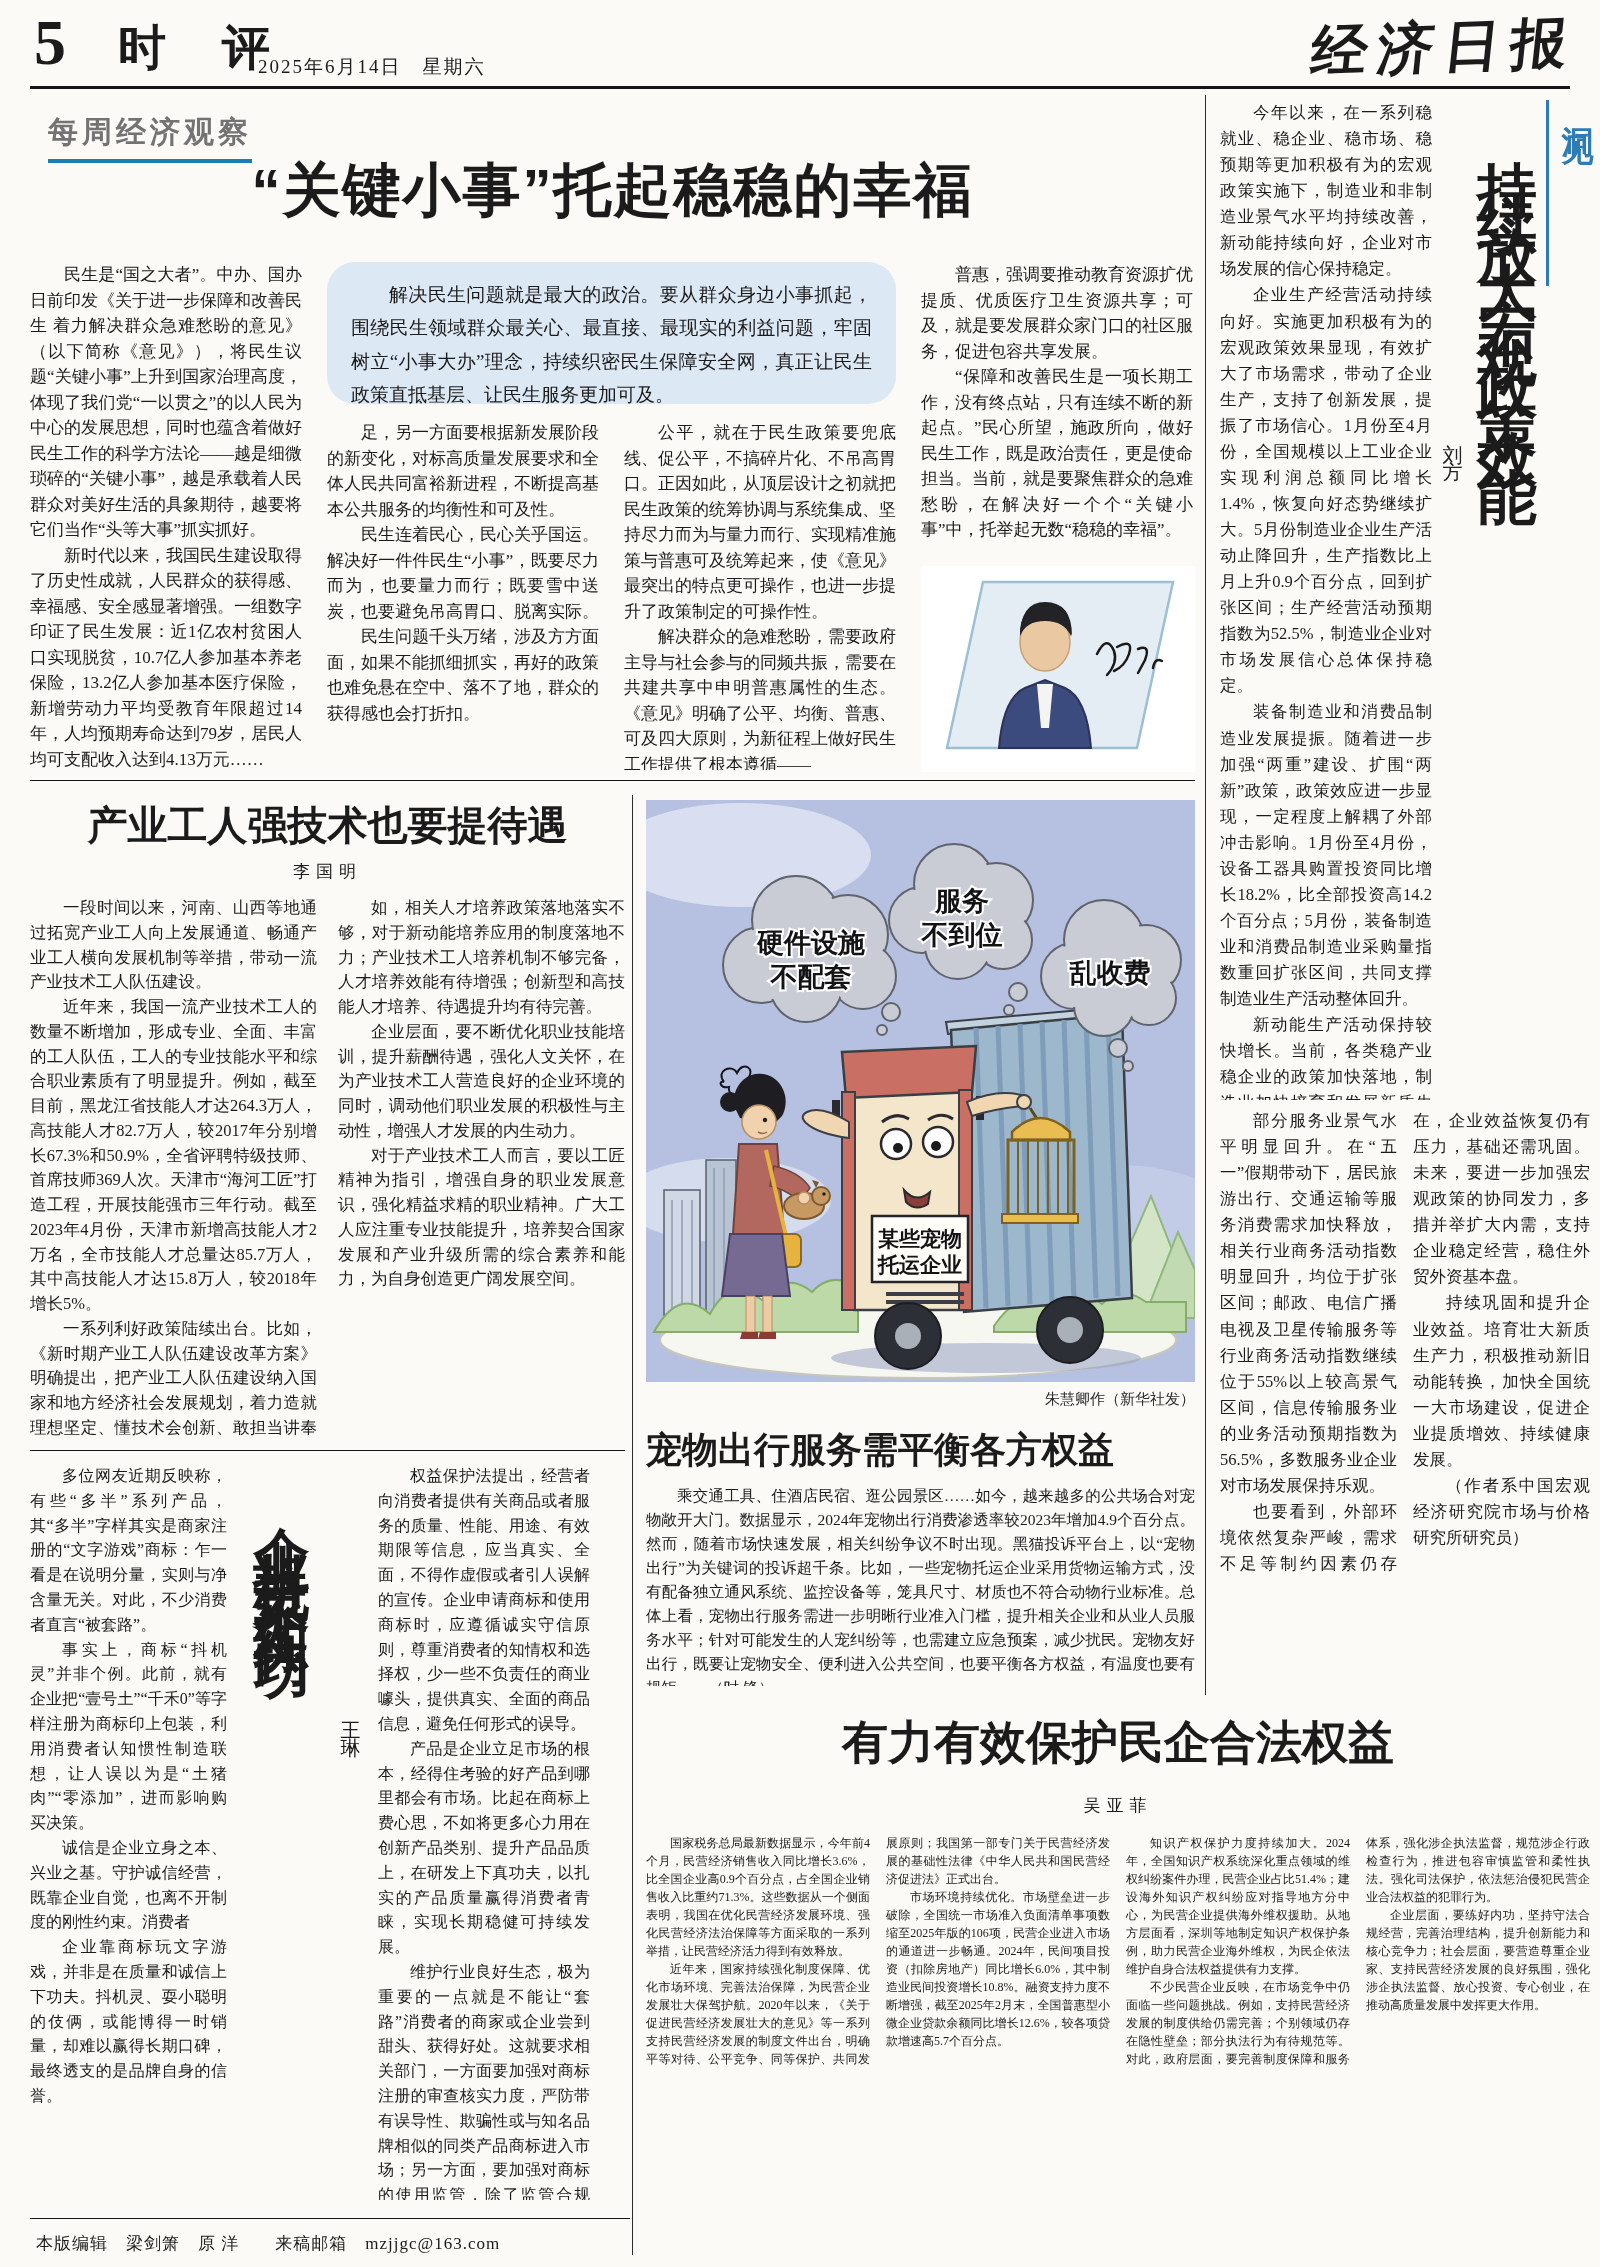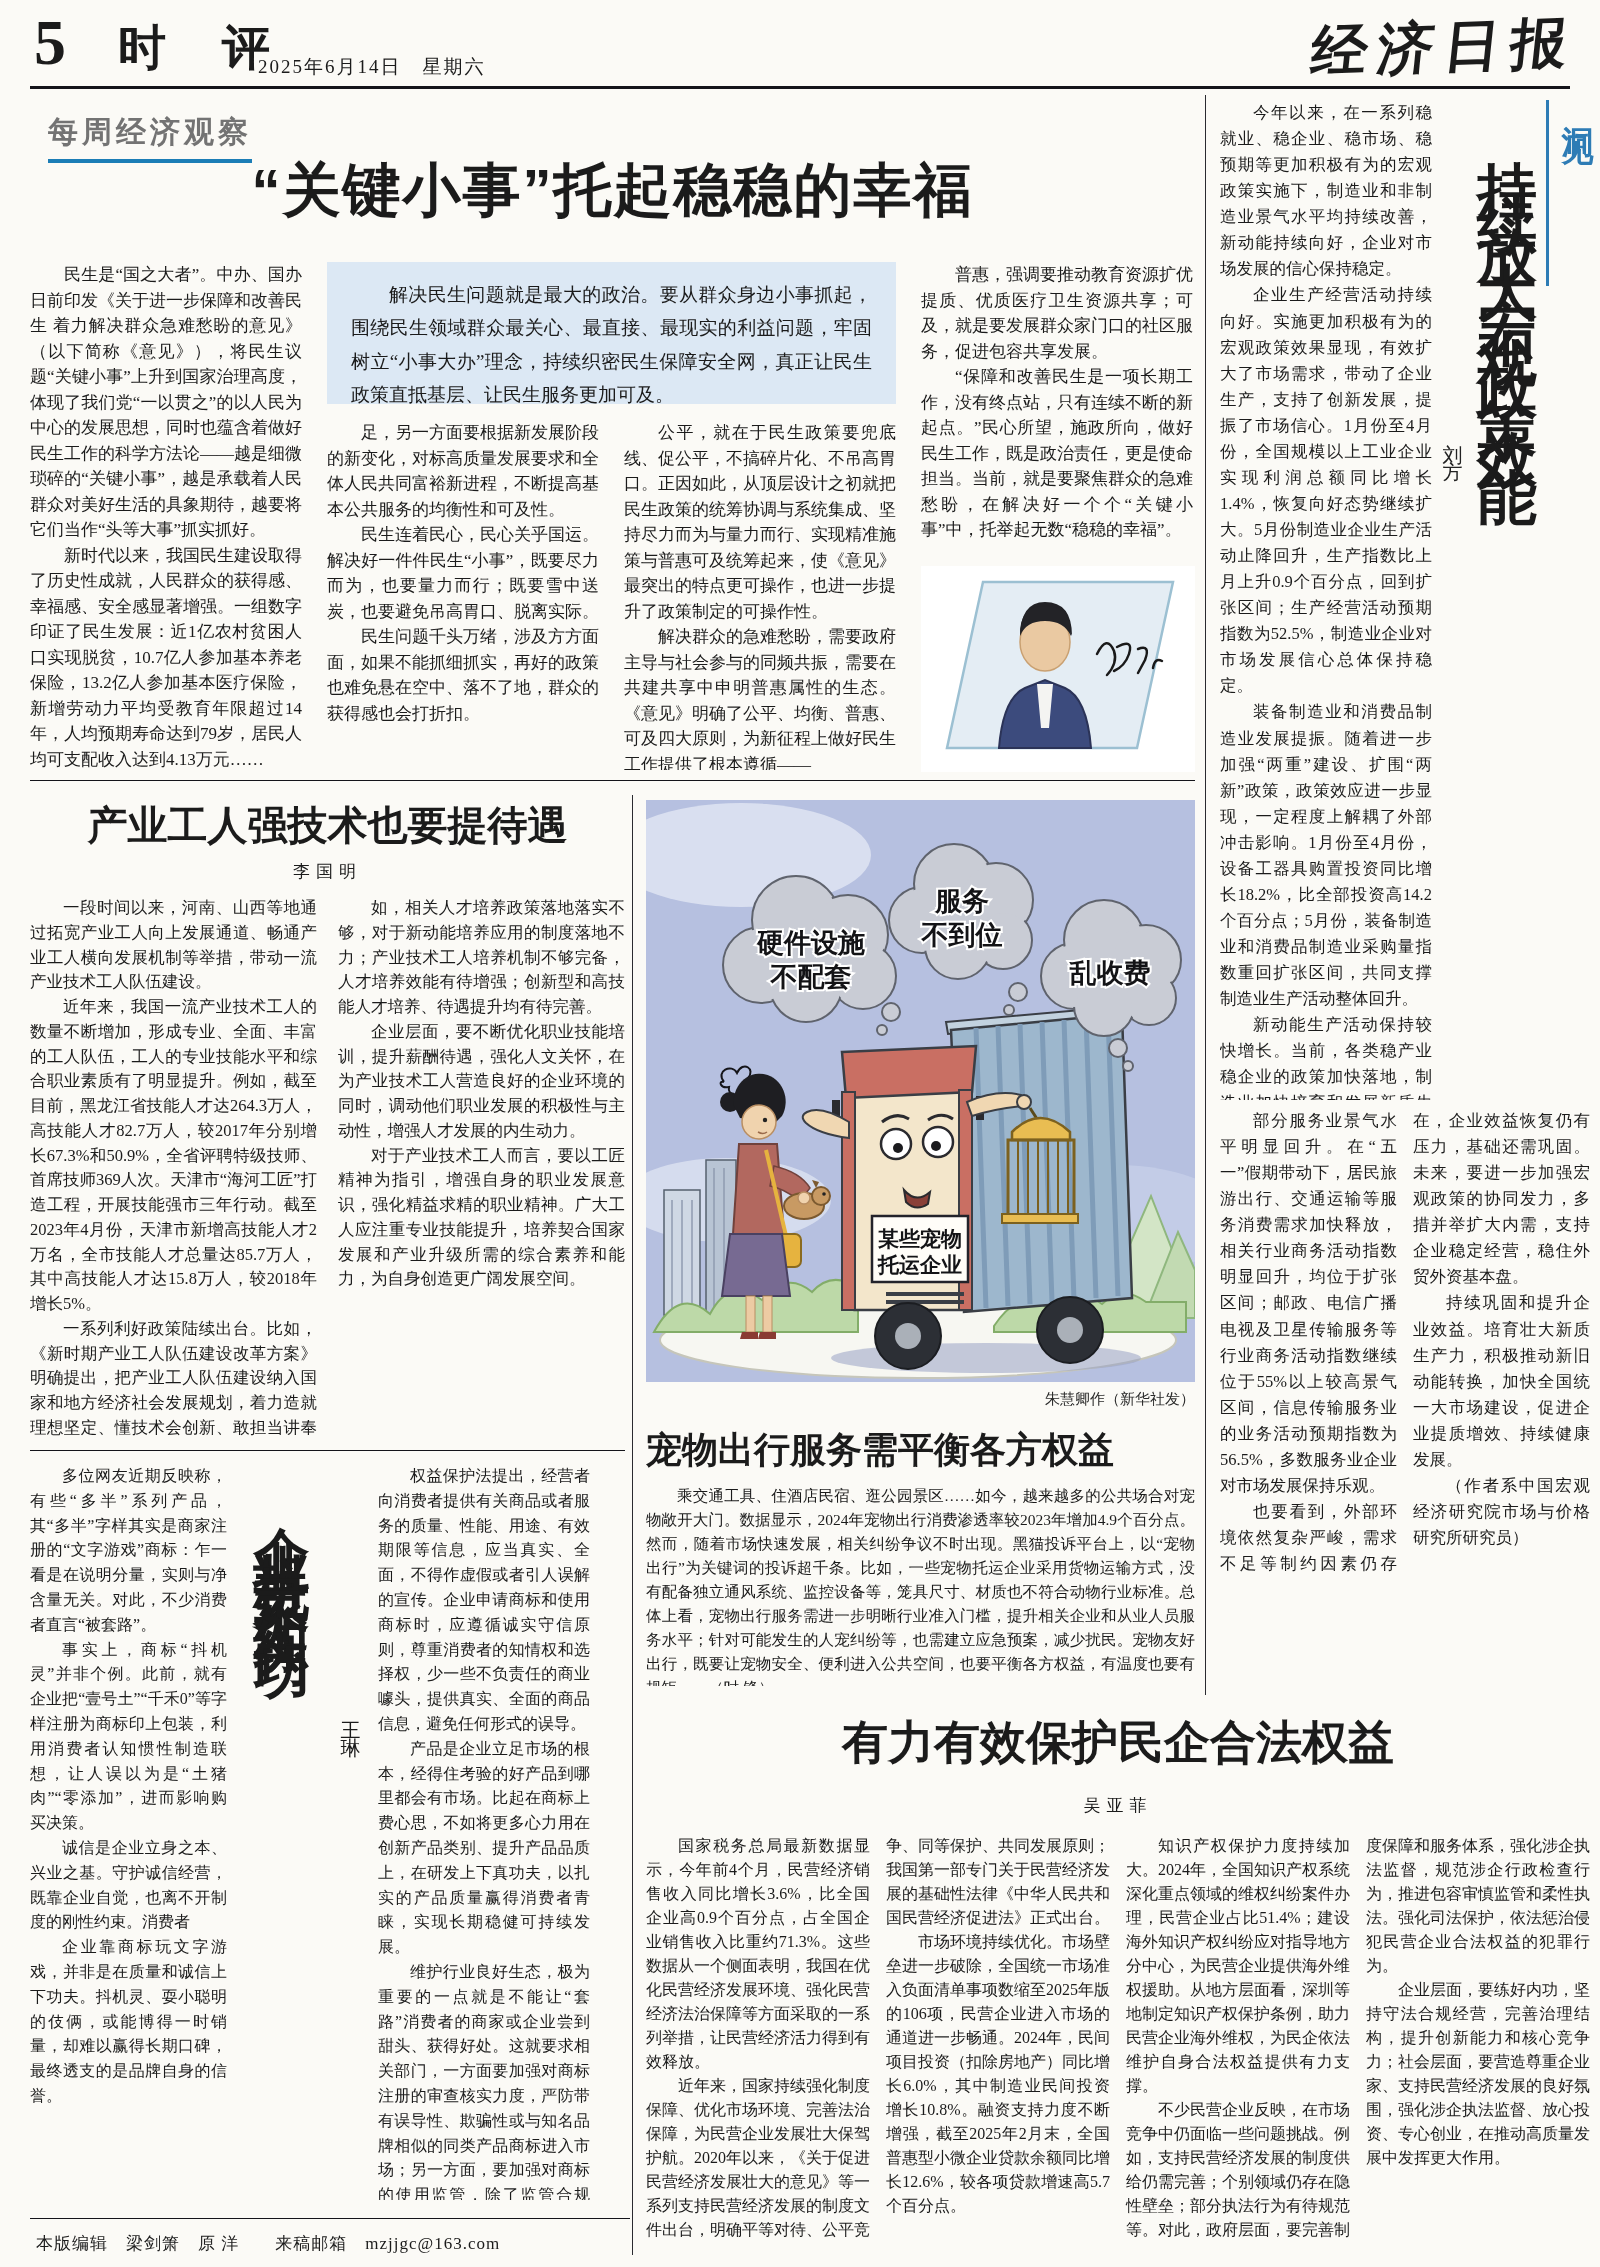--- a/index.html
+++ b/index.html
@@ -19,21 +19,21 @@
   .masthead-name{right:24px;top:10px;font-size:56px;font-weight:900;letter-spacing:10px;
         transform:skewX(-8deg) rotate(-2deg);font-family:"Liberation Serif",serif;}
 
   
   .kicker{left:48px;top:112px;font-size:30px;font-weight:900;color:#737373;
         font-family:"Liberation Sans","DejaVu Sans",sans-serif;letter-spacing:4px;
         border-bottom:4px solid #1b7db6;padding-bottom:6px;}
   .main-headline{left:30px;top:152px;width:1165px;text-align:center;font-size:58px;font-weight:900;
         font-family:"Liberation Sans","DejaVu Sans",sans-serif;letter-spacing:2px;}
   .intro-box{left:327px;top:262px;width:569px;height:142px;background:#dce8f4;box-sizing:border-box;
-        padding:16px 24px;font-size:19px;line-height:1.75;text-align:justify;overflow:hidden;}
+        padding:16px 24px;font-size:19px;line-height:1.75;text-align:justify;overflow:hidden;border-radius:28px;}
   .mcol{width:272px;font-size:17px;}
   .serif-title{font-family:"Liberation Serif",serif;font-weight:900;}
   .sans-title{font-family:"Liberation Sans","DejaVu Sans",sans-serif;font-weight:900;}
 
   .byline{text-align:center;font-size:17px;letter-spacing:6px;}
 
   
   .vert{writing-mode:vertical-rl;text-orientation:upright;}
   .ent-vtitle{left:244px;top:1482px;height:700px;font-size:56px;font-weight:900;letter-spacing:13px;
         font-family:"Liberation Serif",serif;}
@@ -306,21 +306,21 @@
       <p class="para">权益保护法提出，经营者向消费者提供有关商品或者服务的质量、性能、用途、有效期限等信息，应当真实、全面，不得作虚假或者引人误解的宣传。企业申请商标和使用商标时，应遵循诚实守信原则，尊重消费者的知情权和选择权，少一些不负责任的商业噱头，提供真实、全面的商品信息，避免任何形式的误导。</p>
       <p class="para">产品是企业立足市场的根本，经得住考验的好产品到哪里都会有市场。比起在商标上费心思，不如将更多心力用在创新产品类别、提升产品品质上，在研发上下真功夫，以扎实的产品质量赢得消费者青睐，实现长期稳健可持续发展。</p>
       <p class="para">维护行业良好生态，极为重要的一点就是不能让“套路”消费者的商家或企业尝到甜头、获得好处。这就要求相关部门，一方面要加强对商标注册的审查核实力度，严防带有误导性、欺骗性或与知名品牌相似的同类产品商标进入市场；另一方面，要加强对商标的使用监管，除了监管合规性，还要关注行业宣传，以及商标不规范使用等问题，防止企业过度营销误导消费者，提高“心机”商标的违法成本，并及时曝光典型案例，起到警示作用。</p>
     </div>
 
   <div class="abs rule-h" style="left:30px;top:2218px;width:600px;"></div>
   <div class="abs footer-text" style="left:36px;top:2232px;width:600px;">本版编辑　梁剑箫　原 洋　　来稿邮箱　mzjjgc@163.com</div>
 
   <div class="abs sans-title" style="left:646px;top:1712px;width:944px;text-align:center;font-size:46px;">有力有效保护民企合法权益</div>
   <div class="abs byline" style="left:646px;top:1794px;width:944px;">吴亚菲</div>
-  <div class="abs col multicol4" style="left:646px;top:1834px;width:944px;height:422px;font-size:16px;">
+  <div class="abs col multicol4" style="left:646px;top:1834px;width:944px;height:422px;font-size:12px;">
       <p class="para">国家税务总局最新数据显示，今年前4个月，民营经济销售收入同比增长3.6%，比全国企业高0.9个百分点，占全国企业销售收入比重约71.3%。这些数据从一个侧面表明，我国在优化民营经济发展环境、强化民营经济法治保障等方面采取的一系列举措，让民营经济活力得到有效释放。</p>
       <p class="para">近年来，国家持续强化制度保障、优化市场环境、完善法治保障，为民营企业发展壮大保驾护航。2020年以来，《关于促进民营经济发展壮大的意见》等一系列支持民营经济发展的制度文件出台，明确平等对待、公平竞争、同等保护、共同发展原则；我国第一部专门关于民营经济发展的基础性法律《中华人民共和国民营经济促进法》正式出台。</p>
       <p class="para">市场环境持续优化。市场壁垒进一步破除，全国统一市场准入负面清单事项数缩至2025年版的106项，民营企业进入市场的通道进一步畅通。2024年，民间项目投资（扣除房地产）同比增长6.0%，其中制造业民间投资增长10.8%。融资支持力度不断增强，截至2025年2月末，全国普惠型小微企业贷款余额同比增长12.6%，较各项贷款增速高5.7个百分点。</p>
       <p class="para">知识产权保护力度持续加大。2024年，全国知识产权系统深化重点领域的维权纠纷案件办理，民营企业占比51.4%；建设海外知识产权纠纷应对指导地方分中心，为民营企业提供海外维权援助。从地方层面看，深圳等地制定知识产权保护条例，助力民营企业海外维权，为民企依法维护自身合法权益提供有力支撑。</p>
       <p class="para">不少民营企业反映，在市场竞争中仍面临一些问题挑战。例如，支持民营经济发展的制度供给仍需完善；个别领域仍存在隐性壁垒；部分执法行为有待规范等。对此，政府层面，要完善制度保障和服务体系，强化涉企执法监督，规范涉企行政检查行为，推进包容审慎监管和柔性执法。强化司法保护，依法惩治侵犯民营企业合法权益的犯罪行为。</p>
       <p class="para">企业层面，要练好内功，坚持守法合规经营，完善治理结构，提升创新能力和核心竞争力；社会层面，要营造尊重企业家、支持民营经济发展的良好氛围，强化涉企执法监督、放心投资、专心创业，在推动高质量发展中发挥更大作用。</p>
     </div>
 
   <div class="abs rule-v" style="left:1205px;top:95px;height:1600px;"></div>
   <div class="abs col" style="left:1220px;top:100px;width:212px;height:1000px;font-size:16.5px;line-height:1.58;">

